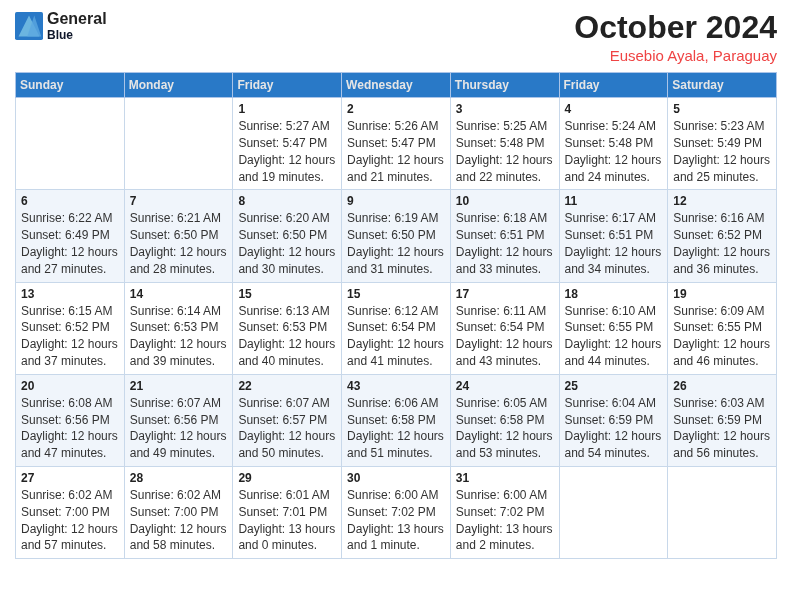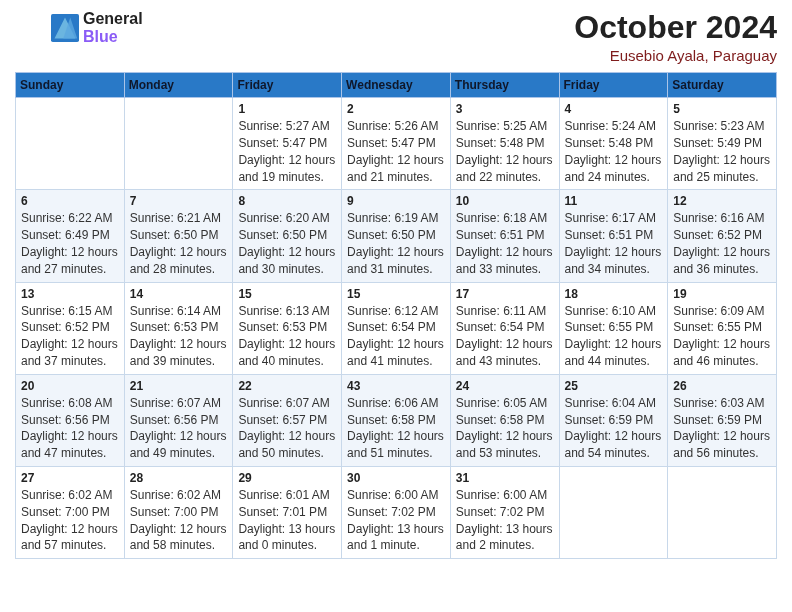--- a/index.html
+++ b/index.html
@@ -19,49 +19,48 @@
     .header {
       display: flex;
       justify-content: space-between;
       align-items: flex-start;
       margin-bottom: 8px;
     }
     .logo {
       display: flex;
       align-items: center;
       gap: 4px;
-      margin-left: 36px;
     }
     .logo-icon {
       width: 28px;
       height: 28px;
     }
     .title-block {
       text-align: right;
     }
     .month-year {
       font-size: 32px;
       font-weight: bold;
       color: #222;
       line-height: 1.1;
       margin-left: 32px;
     }
     .location {
       font-size: 15px;
-      color: #7f1d1d;
+      color: #ef4444;
       margin-top: 2px;
     }
     .calendar {
       width: 100%;
       border-collapse: collapse;
       table-layout: fixed;
     }
     .calendar th {
       background: #2979c7;
-      color: #0f172a;
+      color: #e5e5e5;
       font-size: 12px;
       font-weight: bold;
       padding: 5px 4px;
       text-align: left;
       border: 1px solid #aac4e8;
     }
     .calendar td {
       border: 1px solid #c8d8ea;
       vertical-align: top;
       padding: 4px 5px;
@@ -94,21 +93,21 @@
 <div class="page">
   <div class="header">
     <div class="logo">
       <svg class="logo-icon" viewBox="0 0 32 32" xmlns="http://www.w3.org/2000/svg">
         <rect x="0" y="0" width="32" height="32" fill="#2979c7" rx="2"></rect>
         <polygon points="16,4 28,28 4,28" fill="#87ceeb" opacity="0.7"></polygon>
         <polygon points="22,4 30,28 14,28" fill="#5ba8e0" opacity="0.8"></polygon>
       </svg>
       <div>
         <div style="font-size:16px;font-weight:bold;color:#222;">General</div>
-        <div style="font-size:16px;font-weight:bold;color:#8b5cf6;">Blue</div>
+        <div style="font-size:12px;font-weight:bold;color:#0f172a;">Blue</div>
       </div>
     </div>
     <div class="title-block">
       <div class="month-year">October 2024</div>
       <div class="location">Eusebio Ayala, Paraguay</div>
     </div>
   </div>
 
   <table class="calendar">
     <thead>

